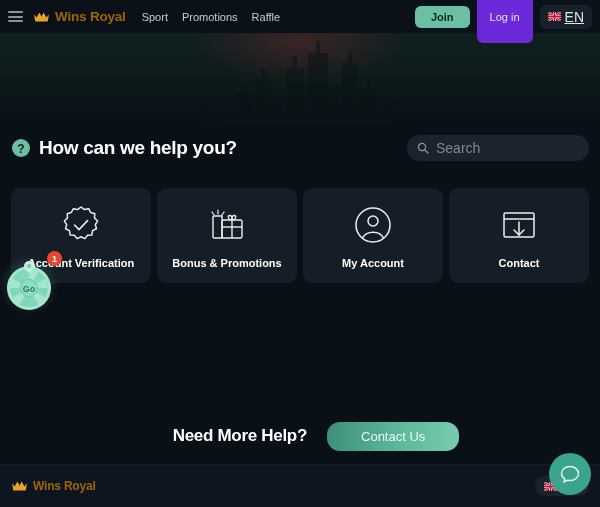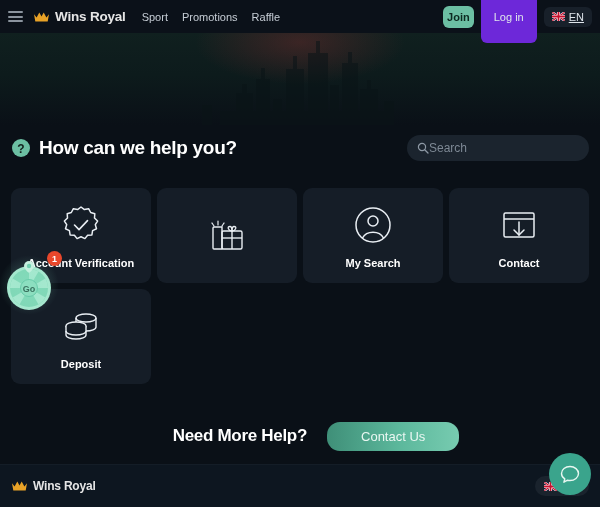--- a/index.html
+++ b/index.html
@@ -15,37 +15,37 @@
   .header {
     position: absolute; top: 0; left: 0; width: 600px; height: 33px;
     background: #0b1119;
     display: flex; align-items: center; z-index: 40;
   }
   .hamburger { width: 15px; height: 11px; margin-left: 8px; margin-right: 10px;
     display: flex; flex-direction: column; justify-content: space-between; cursor: pointer; }
   .hamburger i { display: block; height: 2px; background: #8b949e; border-radius: 1px; }
   .brand { display: flex; align-items: center; gap: 5px; cursor: pointer; }
   .crown { width: 17px; height: 12px; display: block; }
-  .brand-name { color: #e5e5e5; font-size: 13.5px; font-weight: bold; letter-spacing: -0.2px; }
+  .brand-name { color: #a16207; font-size: 13.5px; font-weight: bold; letter-spacing: -0.2px; }
   .nav { display: flex; gap: 14px; margin-left: 16px; }
   .nav a { color: #c6cdd5; font-size: 11px; text-decoration: none; cursor: pointer; }
   .header-right { margin-left: auto; display: flex; align-items: center; gap: 7px; margin-right: 8px; }
   .btn-join {
     background: #6cbfa3; color: #0d2a21; font-size: 11px; font-weight: bold;
-    border: none; border-radius: 6px; padding: 5px 4px; cursor: pointer;
+    border: none; border-radius: 6px; padding: 5px 16px; cursor: pointer;
   }
   .btn-login {
     background: #6d28d9; color: #dfe5eb; font-size: 11px; font-weight: normal;
     border: none; border-radius: 6px; padding: 20px 13px; cursor: pointer;
   }
   .btn-lang {
     background: #18202a; border: none; border-radius: 6px; padding: 4px 8px;
     display: flex; align-items: center; gap: 4px; cursor: pointer;
   }
-  .btn-lang span { color: #dfe5eb; font-size: 11px; text-decoration: underline; }
+  .btn-lang span { color: #dfe5eb; font-size: 14px; text-decoration: underline; }
   .flag { width: 13px; height: 9px; display: block; border-radius: 1px; }
 
   
   .hero {
     position: absolute; top: 33px; left: 0; width: 600px; height: 92px;
     background:
       radial-gradient(ellipse 150px 60px at 50% 10%, rgba(120,45,45,0.42), rgba(0,0,0,0) 70%),
       linear-gradient(180deg, #10201f 0%, #0d1b1c 45%, #0a1017 100%);
     overflow: hidden;
   }
@@ -58,22 +58,22 @@
   }
   .q-icon { width: 20px; height: 20px; flex: 0 0 auto; }
   .help-title { color: #ffffff; font-size: 19px; font-weight: bold; margin-left: 8px; letter-spacing: -0.3px; }
   .search-box {
     margin-left: auto; width: 182px; height: 26px;
     background: #1b242e; border: none; border-radius: 13px;
     display: flex; align-items: center; padding: 0 10px; cursor: text;
   }
   .search-input {
     background: transparent; border: none; outline: none;
-    color: #d6dce2; font-size: 12px; font-family: "Liberation Sans", sans-serif;
-    margin-left: 0; width: 140px;
+    color: #d6dce2; font-size: 14px; font-family: "Liberation Sans", sans-serif;
+    margin-left: 7px; width: 140px;
   }
   .search-input::placeholder { color: #7d8894; }
 
   
   .grid {
     position: absolute; top: 188px; left: 11px;
     width: 578px;
     display: grid; grid-template-columns: repeat(4, 140px);
     gap: 6px;
   }
@@ -227,57 +227,46 @@
           <line x1="27" y1="17" x2="27" y2="35" stroke="#e9eef3" stroke-width="1.4"></line>
           <path d="M27 17 c-3.5 0 -5.5 -4.5 -2 -4.5 c2 0 2 3 2 4.5 Z" fill="none" stroke="#e9eef3" stroke-width="1.3"></path>
           <path d="M27 17 c3.5 0 5.5 -4.5 2 -4.5 c-2 0 -2 3 -2 4.5 Z" fill="none" stroke="#e9eef3" stroke-width="1.3"></path>
           <g stroke="#e9eef3" stroke-width="1.2" stroke-linecap="round">
             <line x1="13" y1="11" x2="13" y2="7"></line>
             <line x1="9" y1="12" x2="7" y2="9"></line>
             <line x1="17" y1="12" x2="19" y2="9"></line>
           </g>
         </svg>
       </div>
+      <div class="lbl">Bonus &amp; Promotions</div>
     </div>
 
     <div class="card">
       <div class="ico">
         <svg width="44" height="44" viewBox="0 0 44 44">
           <circle cx="22" cy="22" r="17" fill="none" stroke="#e9eef3" stroke-width="1.5"></circle>
           <circle cx="22" cy="18" r="5" fill="none" stroke="#e9eef3" stroke-width="1.5"></circle>
           <path d="M11.5 35 a11.5 9.5 0 0 1 21 0" fill="none" stroke="#e9eef3" stroke-width="1.5" stroke-linecap="round"></path>
         </svg>
       </div>
-      <div class="lbl">My Search</div>
+      <div class="lbl">My Account</div>
     </div>
 
     <div class="card">
       <div class="ico">
         <svg width="44" height="44" viewBox="0 0 44 44">
           <rect x="7" y="10" width="30" height="24" rx="1.5" fill="none" stroke="#e9eef3" stroke-width="1.5"></rect>
           <line x1="7" y1="16" x2="37" y2="16" stroke="#e9eef3" stroke-width="1.5"></line>
           <line x1="22" y1="19" x2="22" y2="32" stroke="#e9eef3" stroke-width="1.5" stroke-linecap="round"></line>
           <polyline points="17,27 22,32 27,27" fill="none" stroke="#e9eef3" stroke-width="1.5" stroke-linecap="round" stroke-linejoin="round"></polyline>
         </svg>
       </div>
       <div class="lbl">Contact</div>
     </div>
 
-    <div class="card">
-      <div class="ico">
-        <svg width="44" height="44" viewBox="0 0 44 44">
-          <ellipse cx="27" cy="14" rx="10" ry="4" fill="none" stroke="#e9eef3" stroke-width="1.4"></ellipse>
-          <path d="M17 14 v9 c0 2.2 4.5 4 10 4 s10 -1.8 10 -4 V14" fill="none" stroke="#e9eef3" stroke-width="1.4"></path>
-          <ellipse cx="17" cy="22" rx="10" ry="4" fill="#151d27" stroke="#e9eef3" stroke-width="1.4"></ellipse>
-          <path d="M7 22 v9 c0 2.2 4.5 4 10 4 s10 -1.8 10 -4 V22" fill="#151d27" stroke="#e9eef3" stroke-width="1.4"></path>
-          <path d="M7 27 c0 2.2 4.5 4 10 4 s10 -1.8 10 -4" fill="none" stroke="#e9eef3" stroke-width="1.4"></path>
-        </svg>
-      </div>
-      <div class="lbl">Deposit</div>
-    </div>
 
   </div>
 
   <div class="need-row">
     <span class="need-title">Need More Help?</span>
     <button class="btn-contact">Contact Us</button>
   </div>
 
   <div class="footer">
     <div class="footer-brand">

